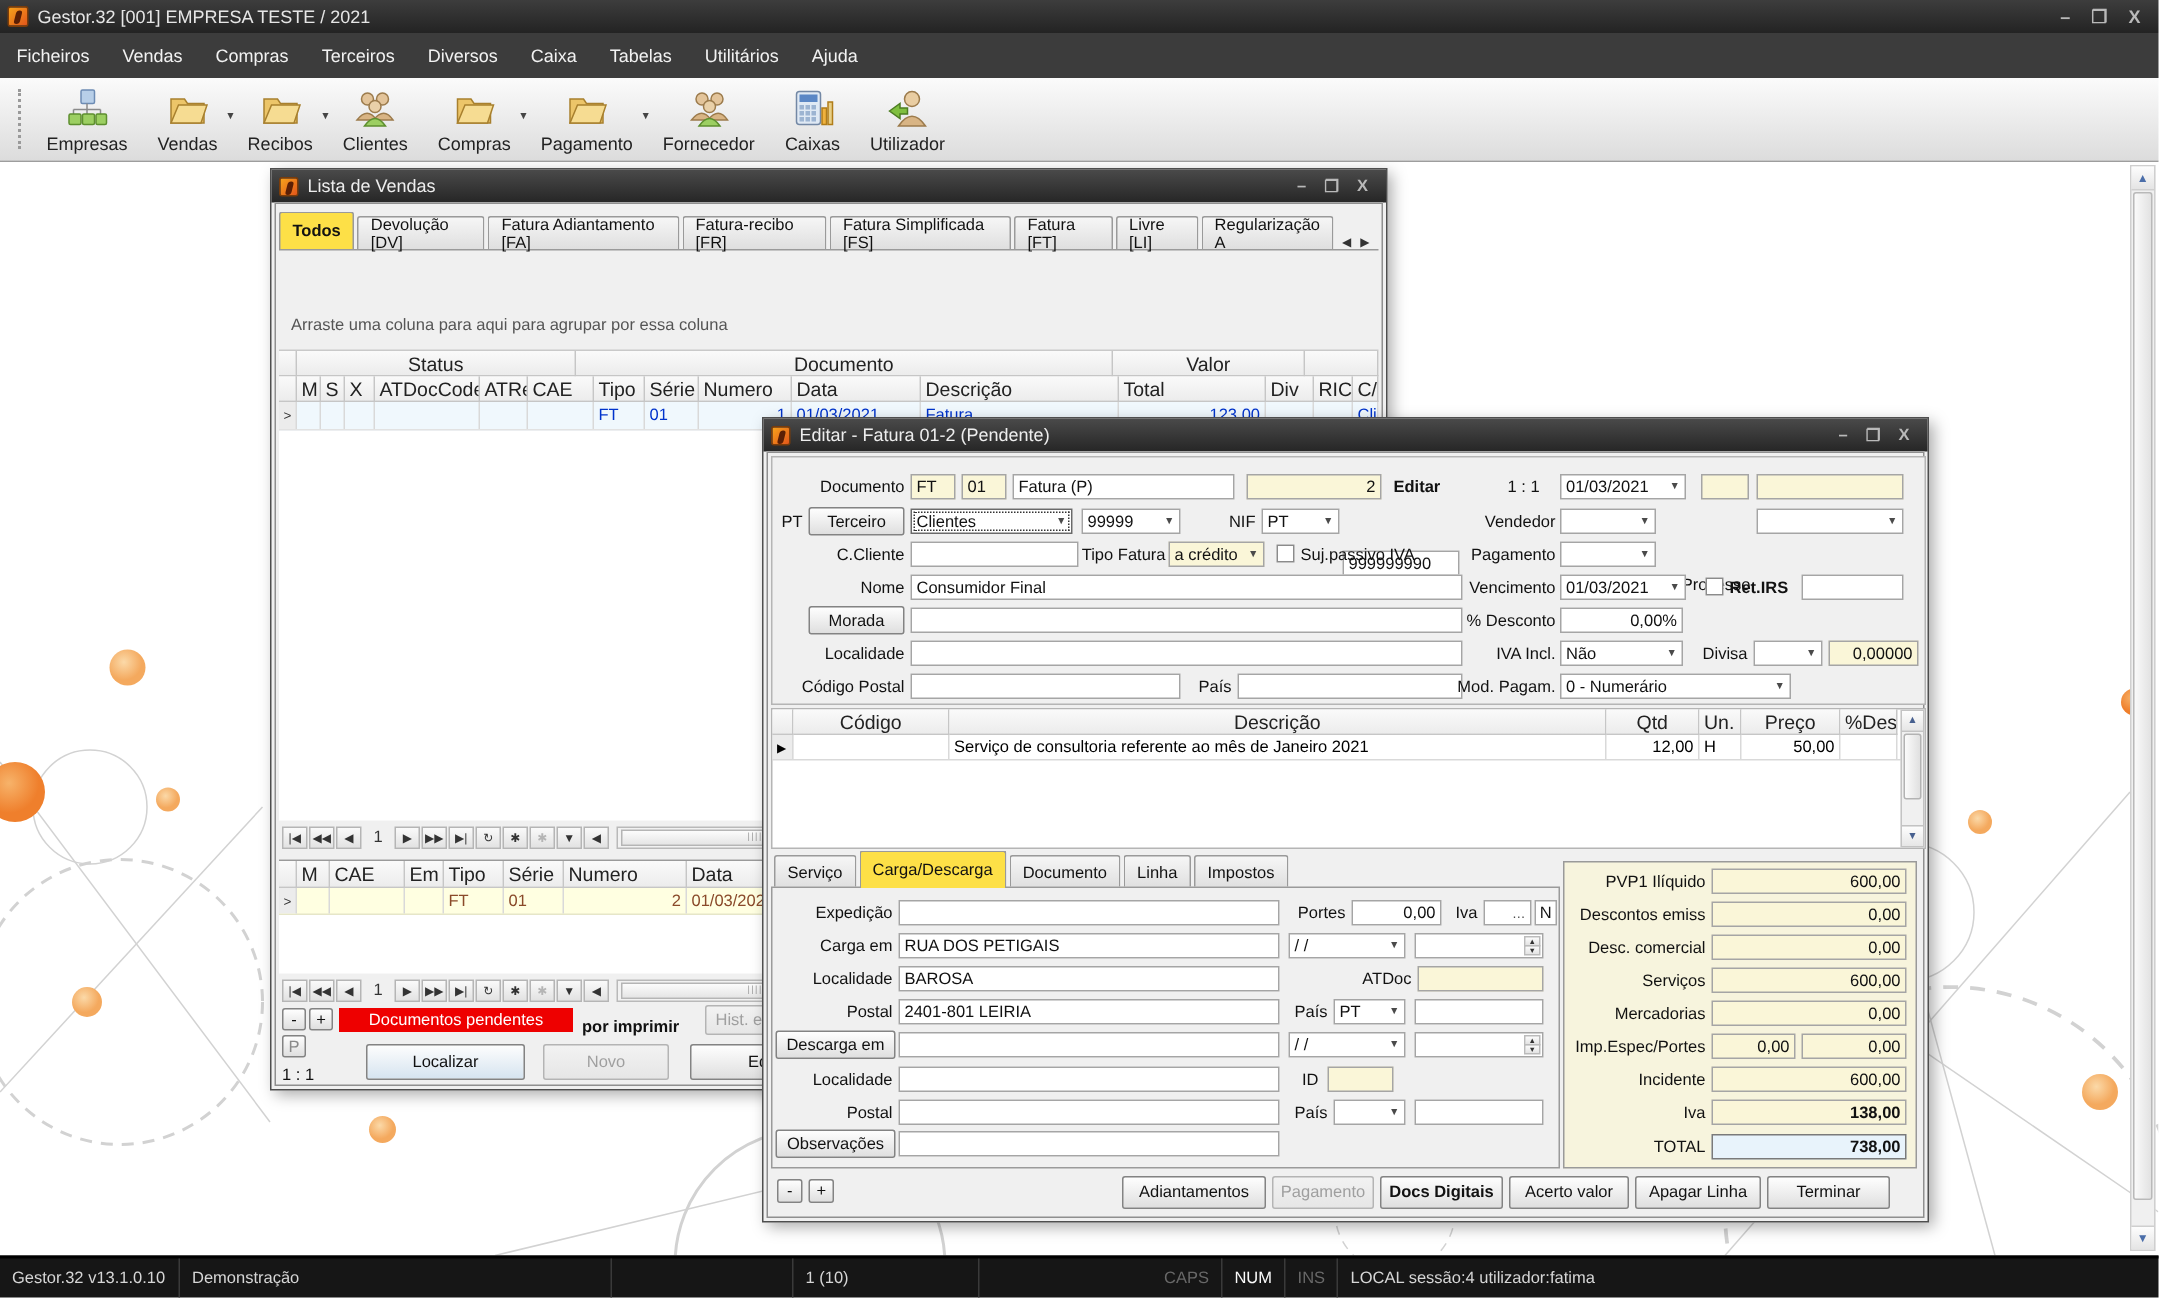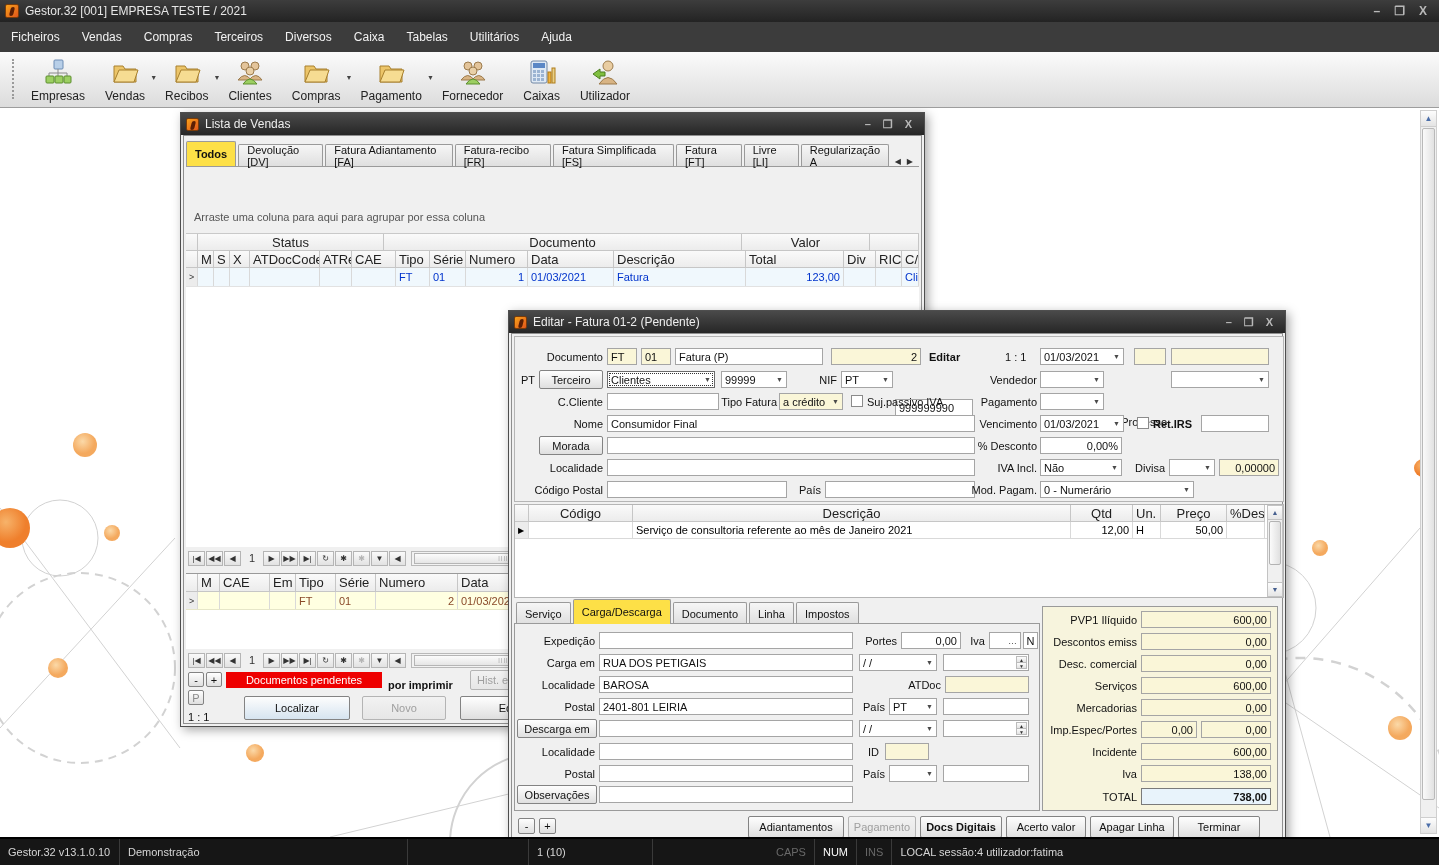--- a/index.html
+++ b/index.html
@@ -436,21 +436,21 @@
       <div class="lbl lt" style="left:204px; top:540px; width:80px; font-weight:bold;">por imprimir</div>
       <div class="btn3d dis" style="left:286px; top:534px; width:110px; height:20px; justify-content:flex-start; padding-left:6px;">Hist. emiss</div>
       <div class="btn3d" style="left:4px; top:554px; width:16px; height:15px; color:#8a8a8a;">P</div>
       <div class="lbl lt" style="left:4px; top:572px; width:40px;">1 : 1</div>
       <div class="btn3d" style="left:60px; top:560px; width:106px; height:24px; background:linear-gradient(#fdfdfd,#d6e4f0);">Localizar</div>
       <div class="btn3d dis" style="left:178px; top:560px; width:84px; height:24px;">Novo</div>
       <div class="btn3d" style="left:276px; top:560px; width:106px; height:24px;">Editar</div>
     </div>
   </div>
 
-  <div class="win" style="left:508px; top:202px; width:778px; height:537px;">
+  <div class="win" style="left:508px; top:170px; width:778px; height:537px;">
     <div class="wtitle">
       <span class="appico"></span>
       <span>Editar - Fatura 01-2 (Pendente)</span>
       <span class="capbtns">
         <span>–</span>
         <span>❐</span>
         <span>X</span>
       </span>
     </div>
     <div class="wclient">
@@ -659,21 +659,21 @@
         <div class="lbl" style="left:0; top:70px; width:94px;">Serviços</div>
         <div class="fld yl rt" style="left:98px; top:70px; width:130px;">600,00</div>
         <div class="lbl" style="left:0; top:92px; width:94px;">Mercadorias</div>
         <div class="fld yl rt" style="left:98px; top:92px; width:130px;">0,00</div>
         <div class="lbl" style="left:0; top:114px; width:94px;">Imp.Espec/Portes</div>
         <div class="fld yl rt" style="left:98px; top:114px; width:56px;">0,00</div>
         <div class="fld yl rt" style="left:158px; top:114px; width:70px;">0,00</div>
         <div class="lbl" style="left:0; top:136px; width:94px;">Incidente</div>
         <div class="fld yl rt" style="left:98px; top:136px; width:130px;">600,00</div>
         <div class="lbl" style="left:0; top:158px; width:94px;">Iva</div>
-        <div class="fld yl rt" style="left:98px; top:158px; width:130px;">138,00</div>
+        <div class="fld yl rt" style="left:98px; top:158px; width:130px;font-weight:bold;">138,00</div>
         <div class="lbl" style="left:0; top:181px; width:94px;">TOTAL</div>
         <div class="fld rt" style="left:98px; top:181px; width:130px; background:#e8f3fb; font-weight:bold; border-color:#7a7a7a;">738,00</div>
       </div>
 
       <div class="btn3d" style="left:6px; top:484px; width:17px; height:16px;">-</div>
       <div class="btn3d" style="left:27px; top:484px; width:17px; height:16px;">+</div>
       <div class="btn3d" style="left:236px; top:482px; width:96px; height:22px;">Adiantamentos</div>
       <div class="btn3d dis" style="left:336px; top:482px; width:68px; height:22px;">Pagamento</div>
       <div class="btn3d" style="left:408px; top:482px; width:82px; height:22px; font-weight:bold;">Docs Digitais</div>
       <div class="btn3d" style="left:494px; top:482px; width:80px; height:22px;">Acerto valor</div>

